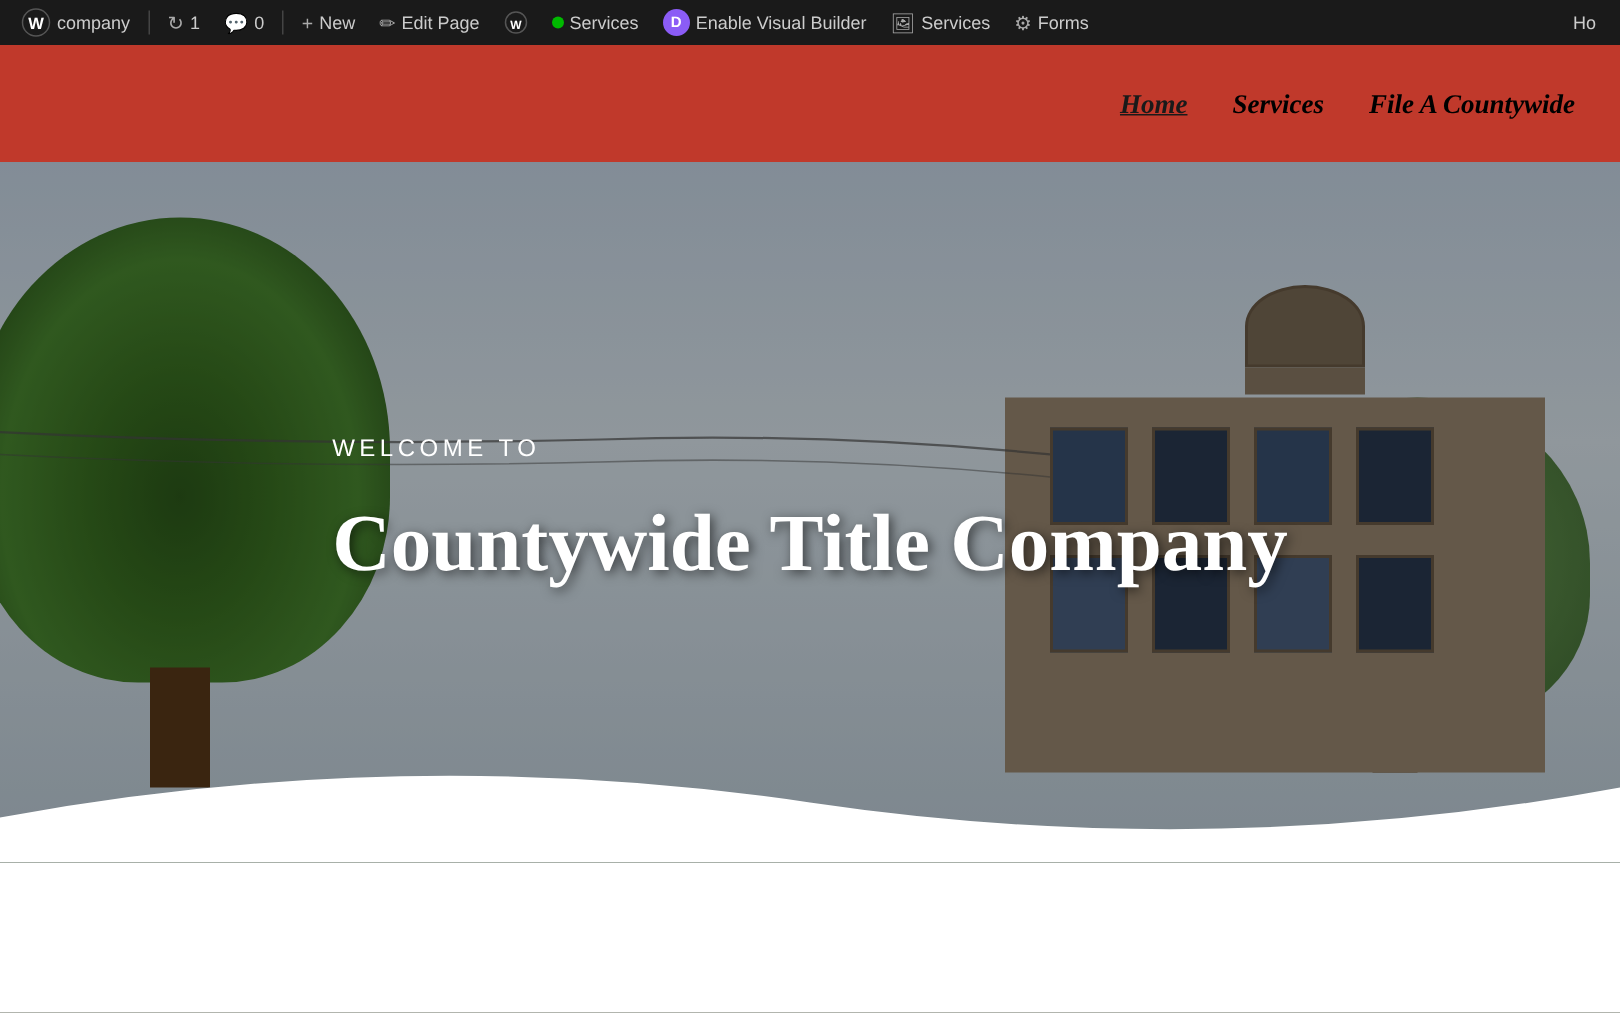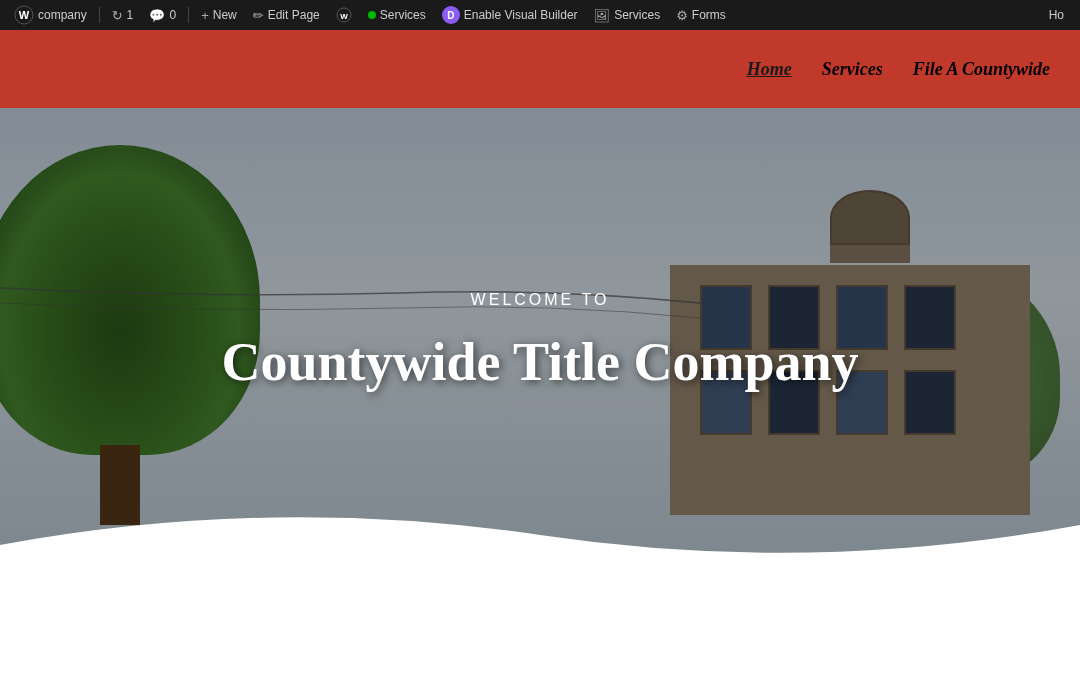--- a/index.html
+++ b/index.html
@@ -178,21 +178,20 @@
       top: 0; left: 0; right: 0; bottom: 0;
       background: rgba(0,0,0,0.35);
     }
 
     
     .hero-text {
       position: absolute;
       top: 50%;
       left: 50%;
       transform: translate(-50%, -50%);
-      text-align: center;
       color: white;
       z-index: 10;
     }
     .hero-subtitle {
       font-size: 16px;
       font-weight: normal;
       letter-spacing: 3px;
       text-transform: uppercase;
       margin-bottom: 8px;
       font-family: Arial, sans-serif;

